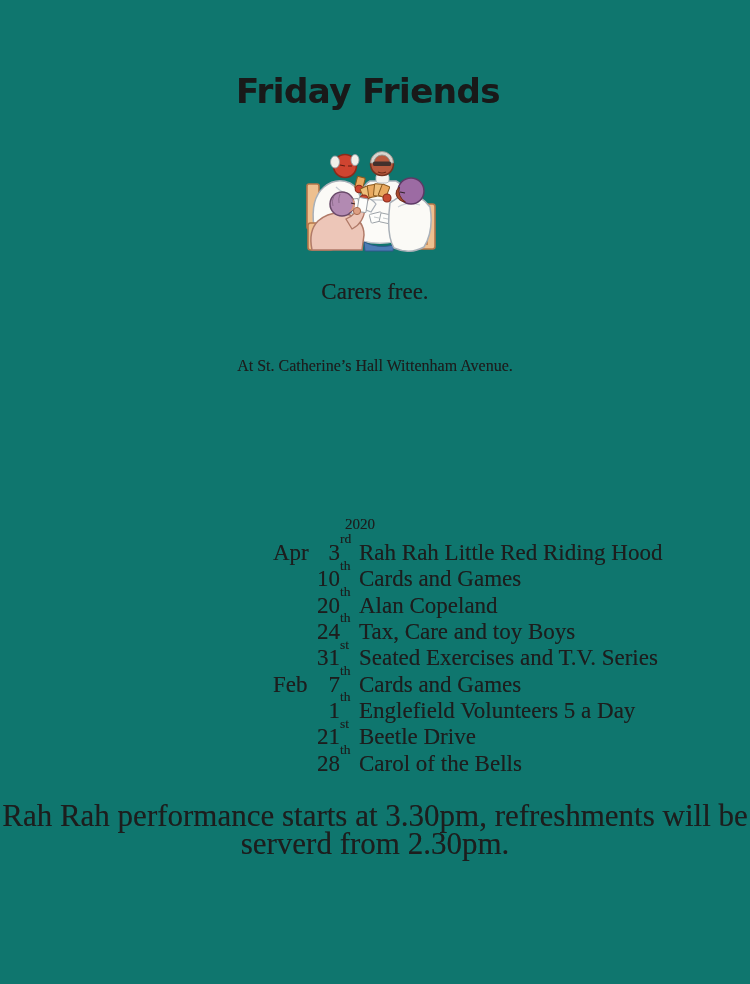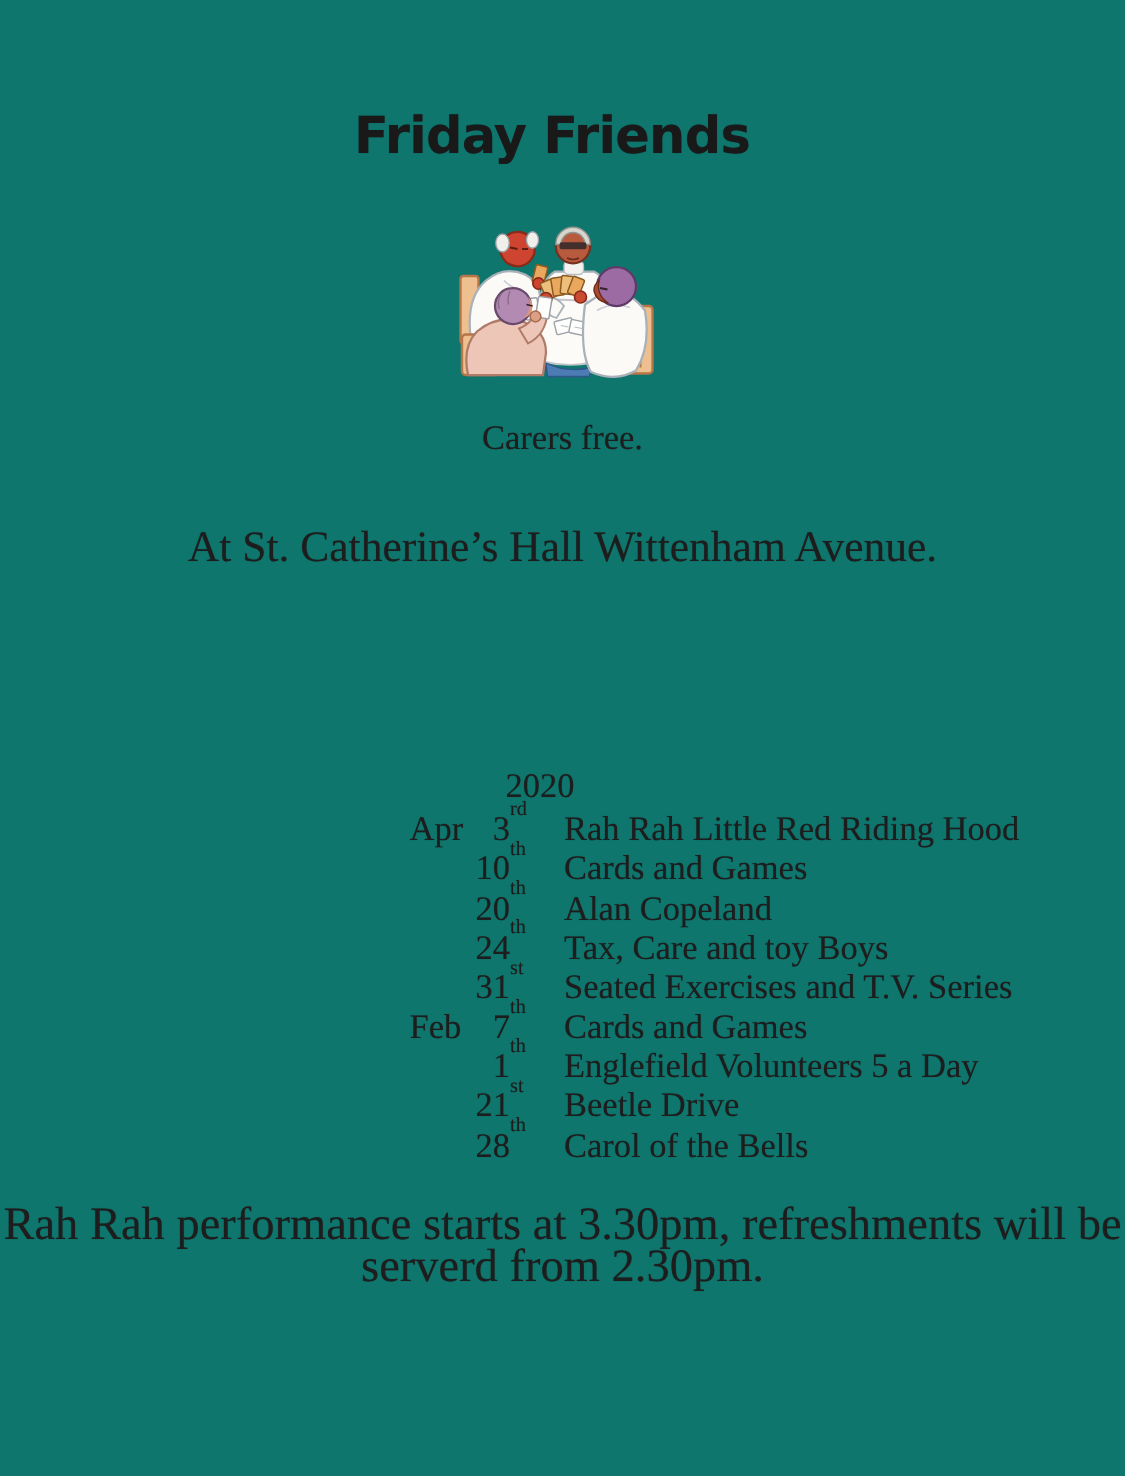--- a/index.html
+++ b/index.html
@@ -13,35 +13,35 @@
     position:absolute; top:72px; left:0; right:14px; text-align:center;
     font-family:"DejaVu Sans", sans-serif; font-size:34px; line-height:38px;
     letter-spacing:-0.5px; font-weight:600; color:#191919;
   }
   .intro {
     position:absolute; top:278px; left:0; right:0; text-align:center;
     font-size:23px; line-height:27.5px;
   }
   .location {
     position:absolute; top:352px; left:0; right:0; text-align:center;
-    font-size:29px; line-height:27px;
+    font-size:16px; line-height:27px;
   }
   .year {
     position:absolute; top:511px; left:0; right:30px; text-align:center;
-    font-size:23px; line-height:26px;
+    font-size:15px; line-height:26px;
   }
   .schedule { position:absolute; top:540px; left:273px; font-size:23px; }
   .srow { height:26.33px; line-height:26.33px; white-space:nowrap; }
   .smonth { display:inline-block; width:41px; }
   .sday { display:inline-block; width:26px; text-align:right; }
   .sord {
     display:inline-block; width:16px; font-size:13.5px;
     position:relative; top:-8px; line-height:0;
   }
-  .sevent { margin-left:20px; }
+  .sevent { margin-left:3px; }
   .footer {
     position:absolute; top:802px; left:0; right:0; text-align:center;
     font-size:31px; line-height:27.5px;
   }
   .illustration { position:absolute; top:146px; left:306px; width:133px; height:106px; }
   .illustration svg { display:block; width:100%; height:100%; }
 </style>
 </head>
 <body>
 

